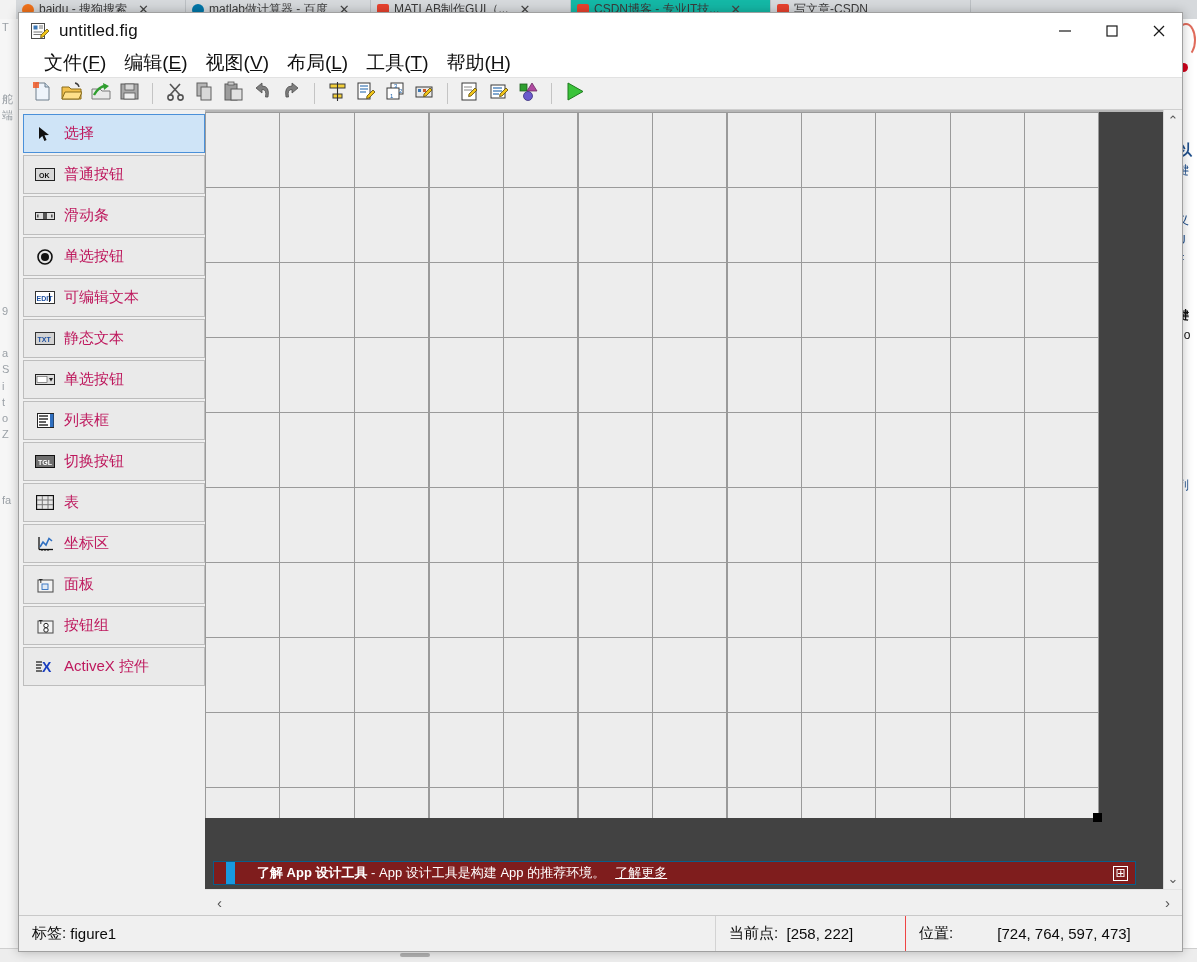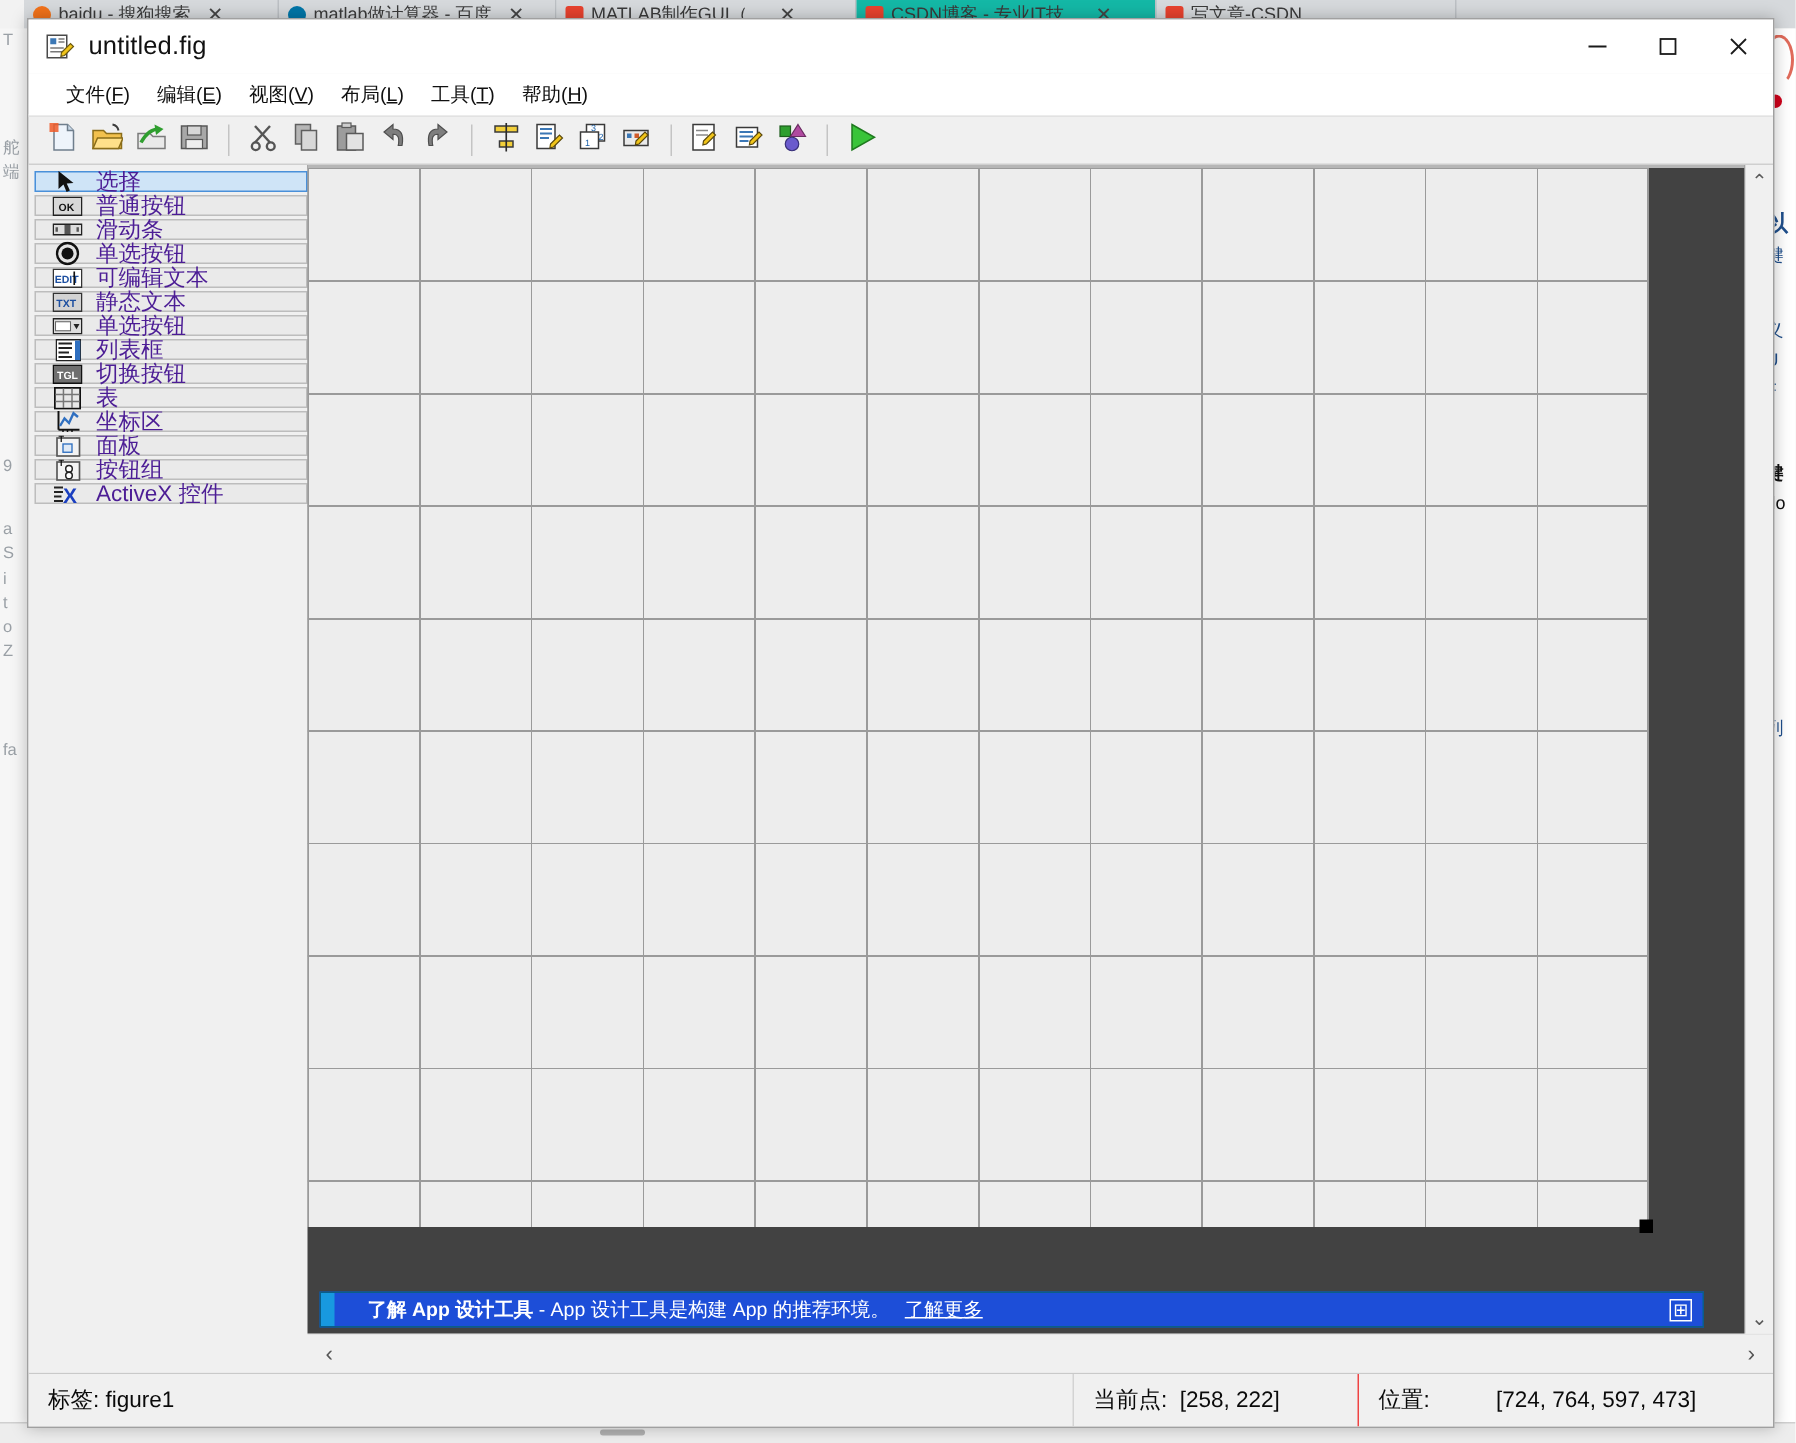--- a/index.html
+++ b/index.html
@@ -115,21 +115,21 @@
 
   
   .menubar {
     height: 28px; flex: 0 0 28px;
     background: #ffffff;
     display: flex; align-items: center;
     padding-left: 16px; gap: 0;
     border-bottom: 1px solid #ffffff;
   }
   .menu-item {
-    font-size: 13px; color: #101010;
+    font-size: 19px; color: #101010;
     padding: 3px 9px;
     white-space: nowrap;
   }
   .menu-item .mn { text-decoration: underline; }
 
   
   .toolbar {
     height: 33px; flex: 0 0 33px;
     background: #f0f0f0;
     border-top: 1px solid #e2e2e2;
@@ -153,28 +153,28 @@
     background: #f0f0f0;
     position: relative;
   }
   .palette {
     width: 186px; flex: 0 0 186px;
     padding: 4px 0 0 4px;
     background: #f0f0f0;
     display: flex; flex-direction: column;
   }
   .pal-item {
-    height: 14px;
+    height: 39px;
     margin-bottom: 2px;
     background: #eaeaea;
     border: 1px solid #bdbdbd;
     display: flex; align-items: center;
     padding-left: 11px;
     gap: 9px;
-    font-size: 15px; color: #4c1d95;
+    font-size: 15px; color: #be185d;
     white-space: nowrap;
   }
   .pal-item.selected {
     background: #cfe4f7;
     border: 1px solid #4a90d9;
   }
   .pal-ico {
     width: 20px; height: 16px; flex: 0 0 20px;
     display: flex; align-items: center; justify-content: center;
   }
@@ -224,25 +224,25 @@
     align-items: center;
     padding: 4px 0;
   }
   .scroll-arrow { font-size: 13px; color: #5a5a5a; line-height: 1; }
 
   
   .banner {
     position: absolute;
     left: 8px; right: 27px; bottom: 4px;
     height: 24px;
-    background: #1d4ed8;
+    background: #7f1d1d;
     border: 1px solid #0a5e89;
     display: flex; align-items: center;
     color: #ffffff; font-size: 13px;
-    padding-left: 0;
+    padding-left: 12px;
   }
   .banner .accent { width: 9px; height: 100%; background: #1899e0; flex: 0 0 9px; }
   .banner .btxt { margin-left: 22px; white-space: nowrap; }
   .banner .bstrong { font-weight: bold; }
   .banner .blink { text-decoration: underline; margin-left: 10px; color: #ffffff; }
   .banner .bexpand {
     margin-left: auto; margin-right: 7px;
     width: 15px; height: 15px;
     border: 1px solid #ffffff;
     display: flex; align-items: center; justify-content: center;

